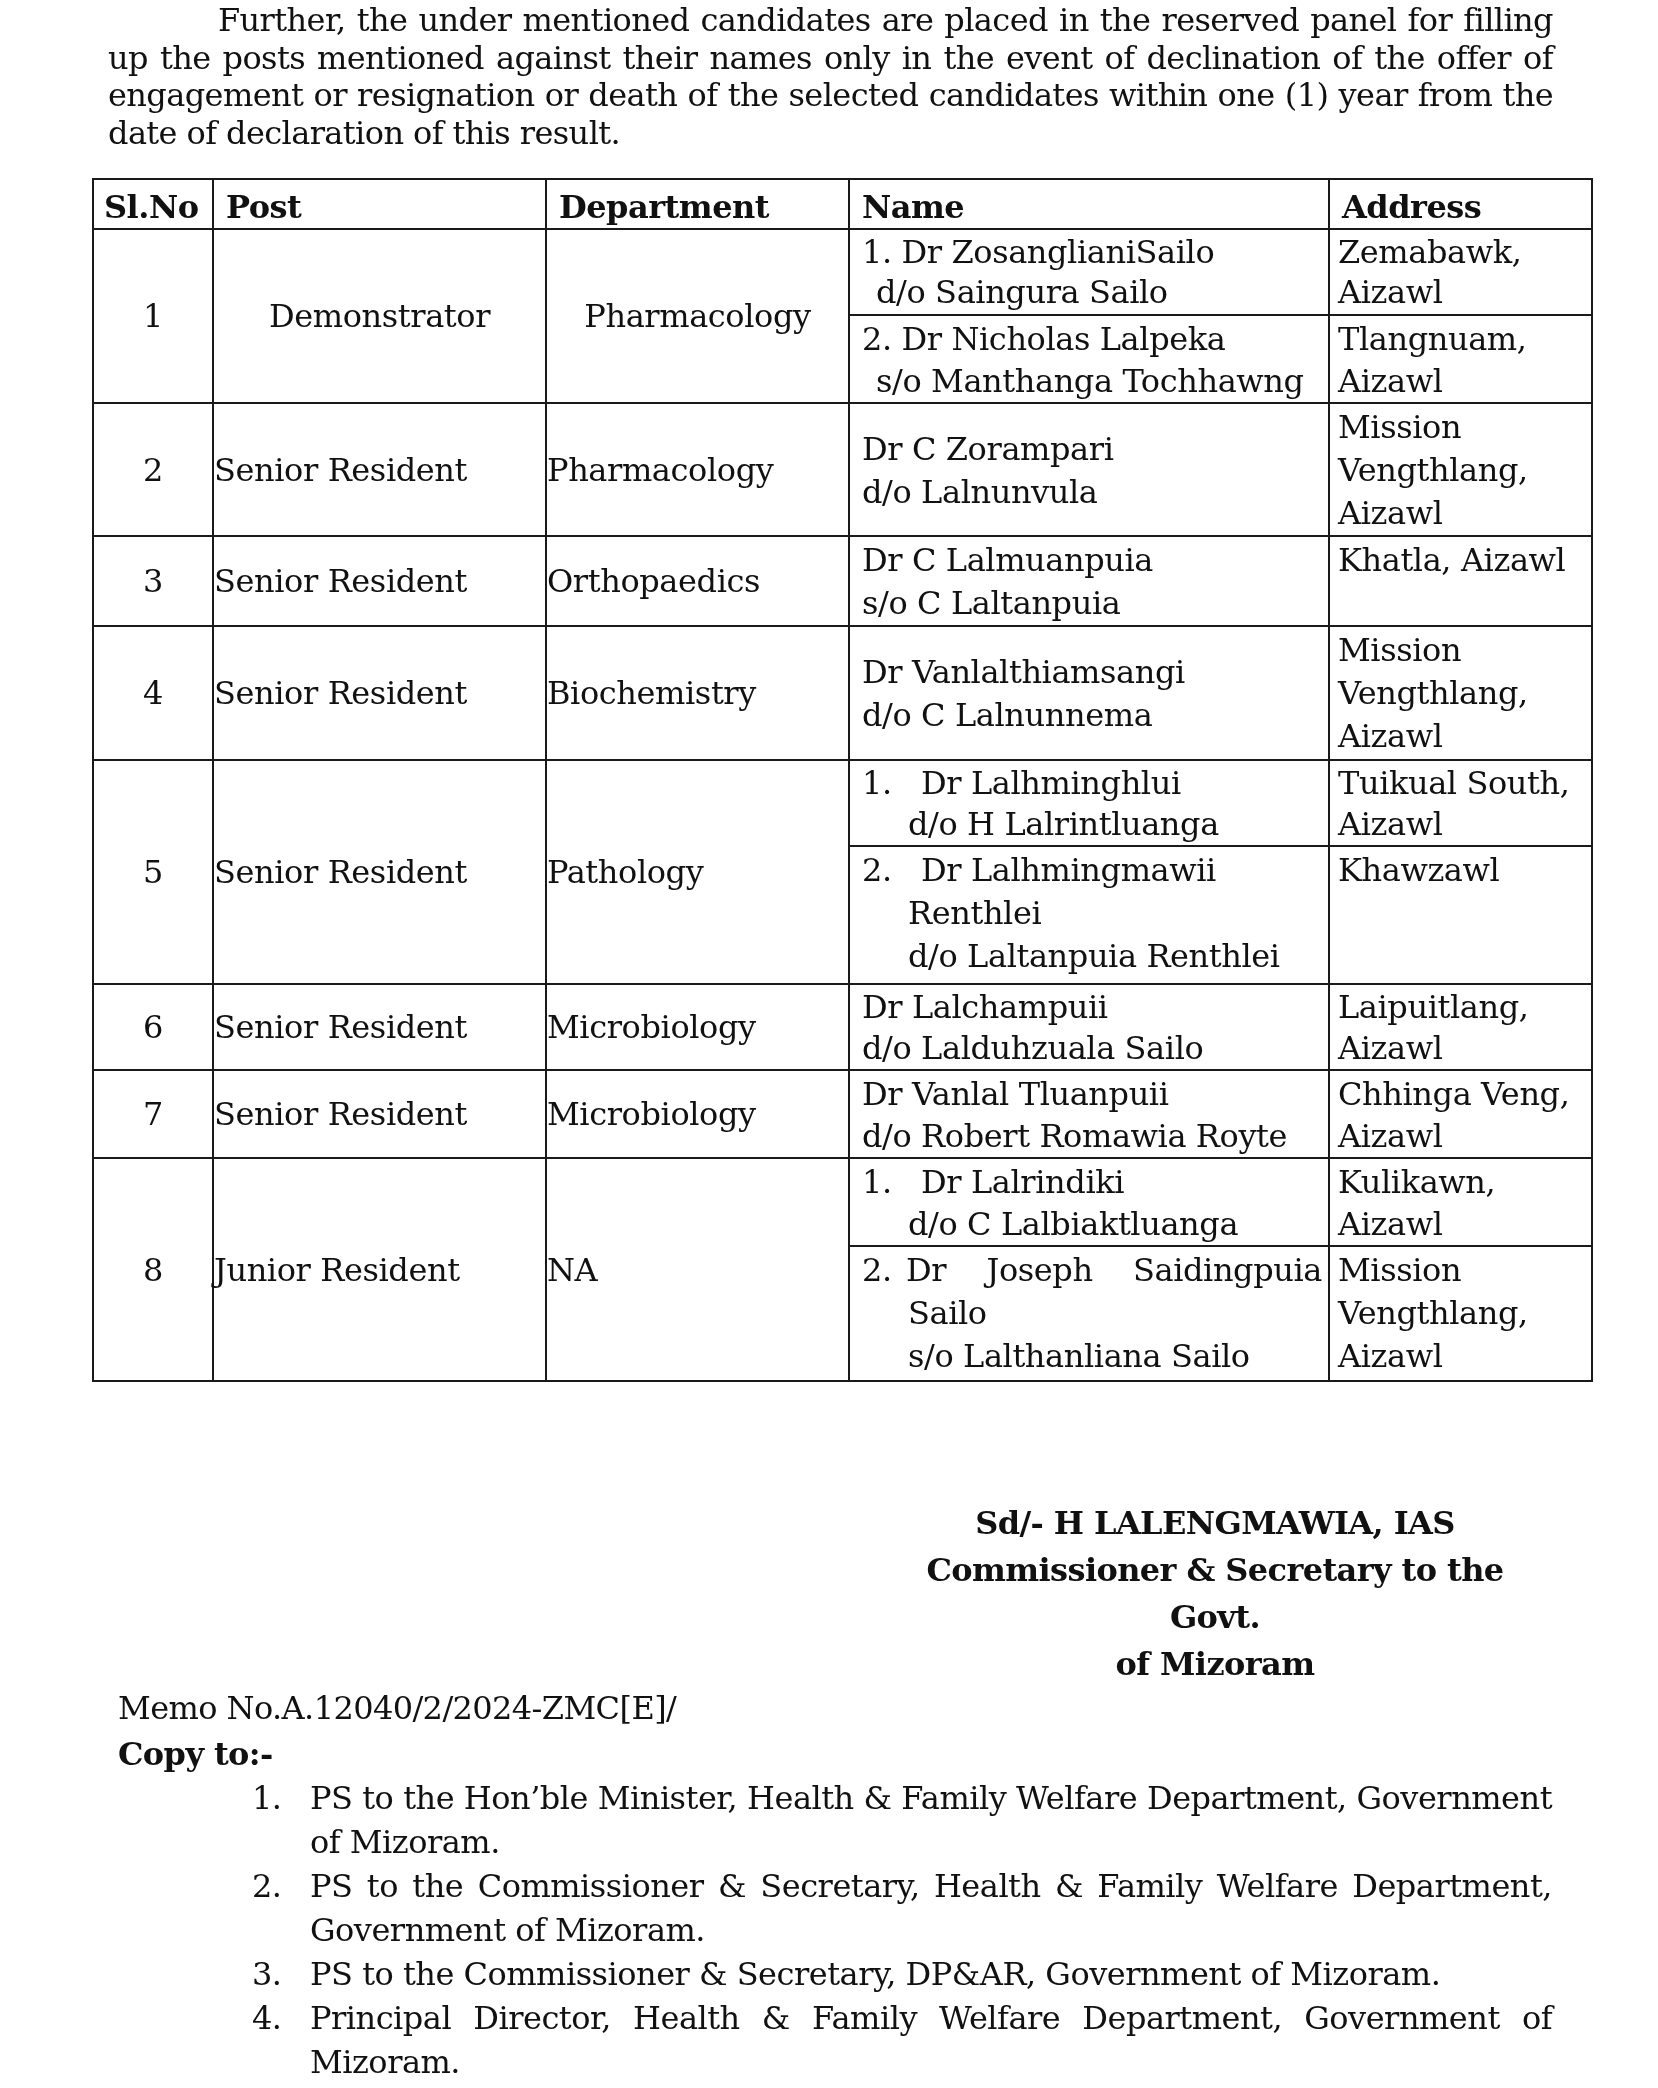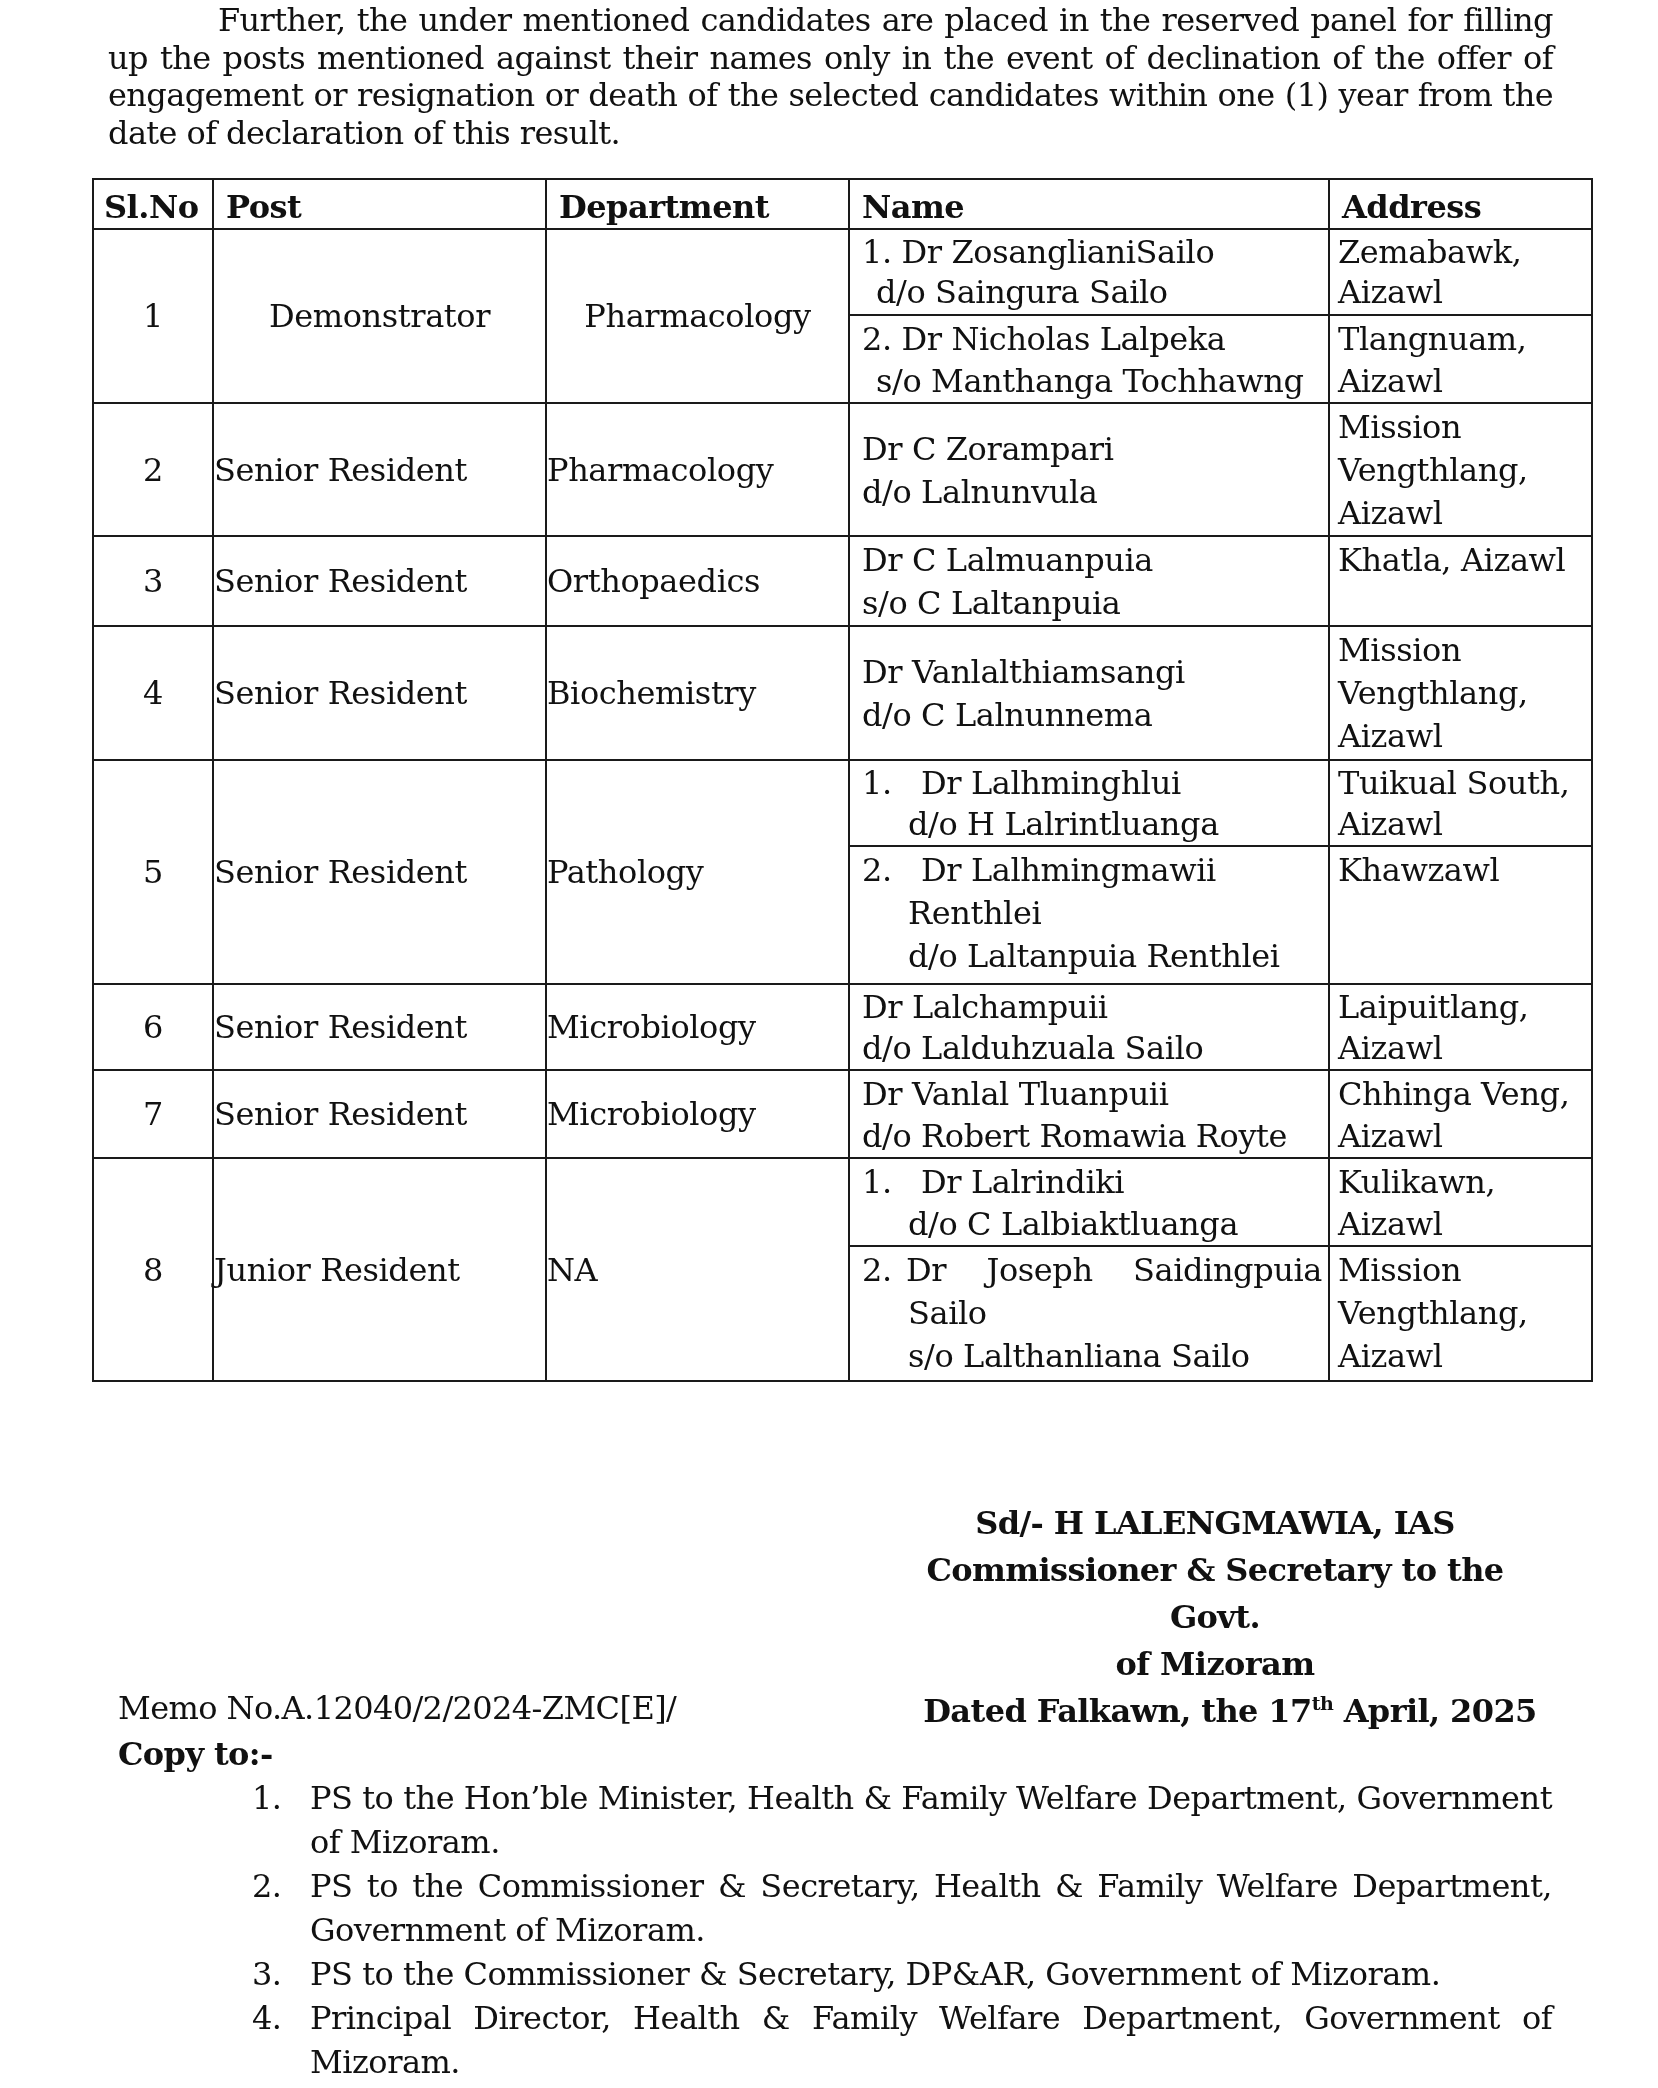--- a/index.html
+++ b/index.html
@@ -257,21 +257,20 @@
           <span class="ln">Aizawl</span>
         </td>
       </tr>
     </tbody>
   </table>
 
   <div class="sig">
     <div>Sd/- H LALENGMAWIA, IAS</div>
     <div>Commissioner &amp; Secretary to the Govt.</div>
     <div>of Mizoram</div>
-    <div style="padding-left:30px"><span>Dated Falkawn, the 17</span><sup>th</sup><span> April, 2025</span></div>
   </div>
 
   <div class="memo">Memo No.A.12040/2/2024-ZMC[E]/</div>
   <div class="copyto">Copy to:-</div>
 
   <ol class="copylist">
     <li><span class="num">1.</span><span>PS to the Hon’ble Minister, Health &amp; Family Welfare Department, Government of Mizoram.</span></li>
     <li><span class="num">2.</span><span>PS to the Commissioner &amp; Secretary, Health &amp; Family Welfare Department, Government of Mizoram.</span></li>
     <li><span class="num">3.</span><span>PS to the Commissioner &amp; Secretary, DP&amp;AR, Government of Mizoram.</span></li>
     <li><span class="num">4.</span><span>Principal Director, Health &amp; Family Welfare Department, Government of Mizoram.</span></li>

